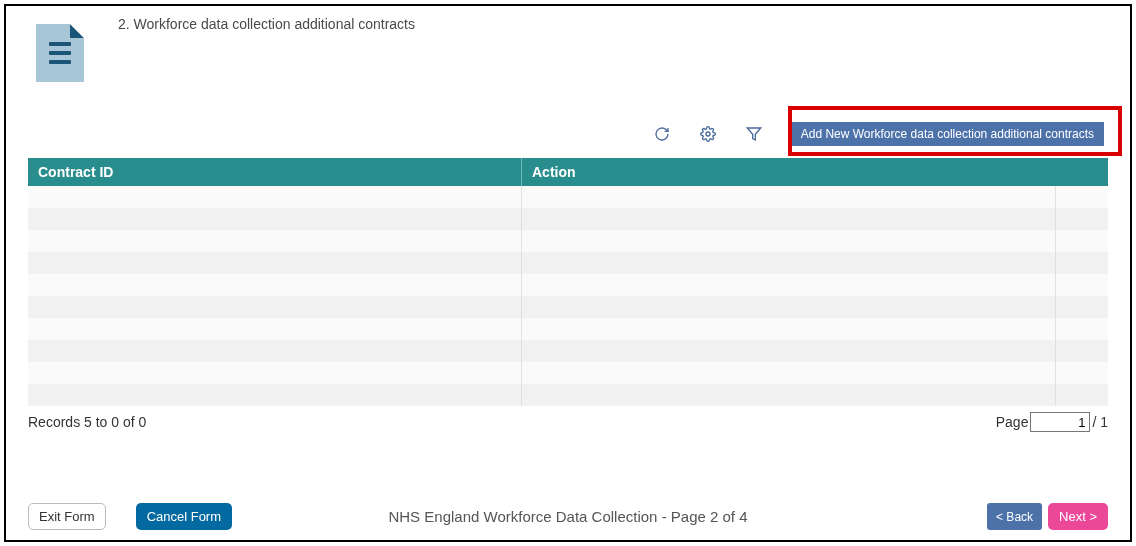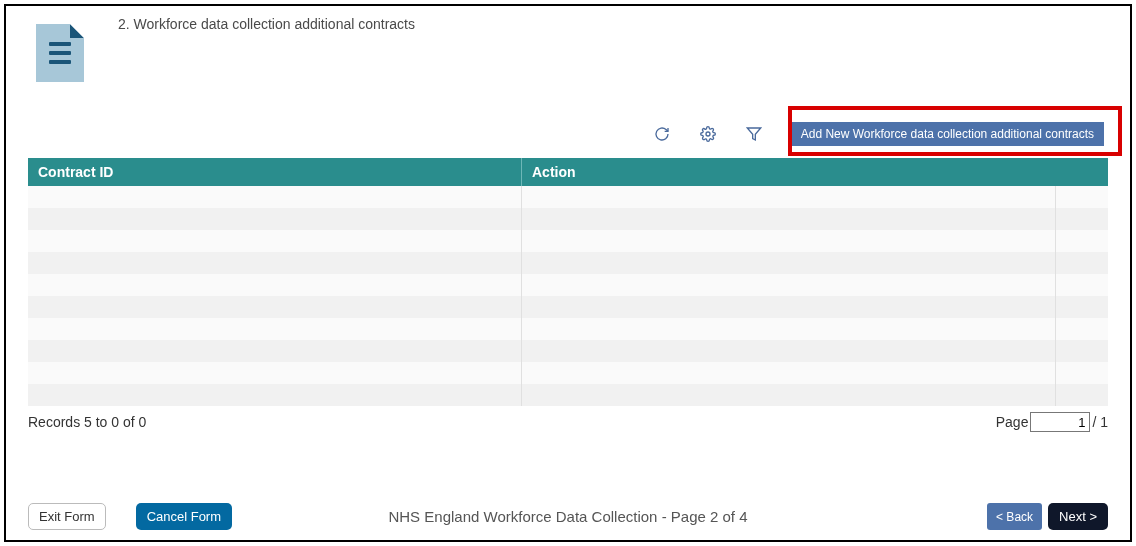--- a/index.html
+++ b/index.html
@@ -72,21 +72,21 @@
   .bottom-bar {
     position: absolute; bottom: 10px; left: 0; right: 0;
     display: flex; align-items: center; justify-content: space-between; padding: 0 22px;
   }
   .left-btns, .right-btns { display: flex; gap: 6px; }
   .btn {
     font-size: 13px; padding: 5px 10px; border-radius: 5px; cursor: pointer; border: 1px solid transparent;
   }
   .btn-outline { background: #fff; border: 1px solid #bbb; color: #333; }
   .btn-blue { background: #0369a1; color: #fff; margin-left: 24px; }
-  .btn-orange { background: #0f172a; color: #fff; }
+  .btn-orange { background: #ec4899; color: #fff; }
   .btn-small-blue { background: #4d72aa; color: #fff; font-size: 12px; padding: 4px 8px; border-radius: 3px; }
   .bottom-center {
     position: absolute; left: 0; right: 0; text-align: center; font-size: 15px; color: #555; pointer-events: none;
   }
 </style>
 </head>
 <body>
 
 <div class="container">
 

